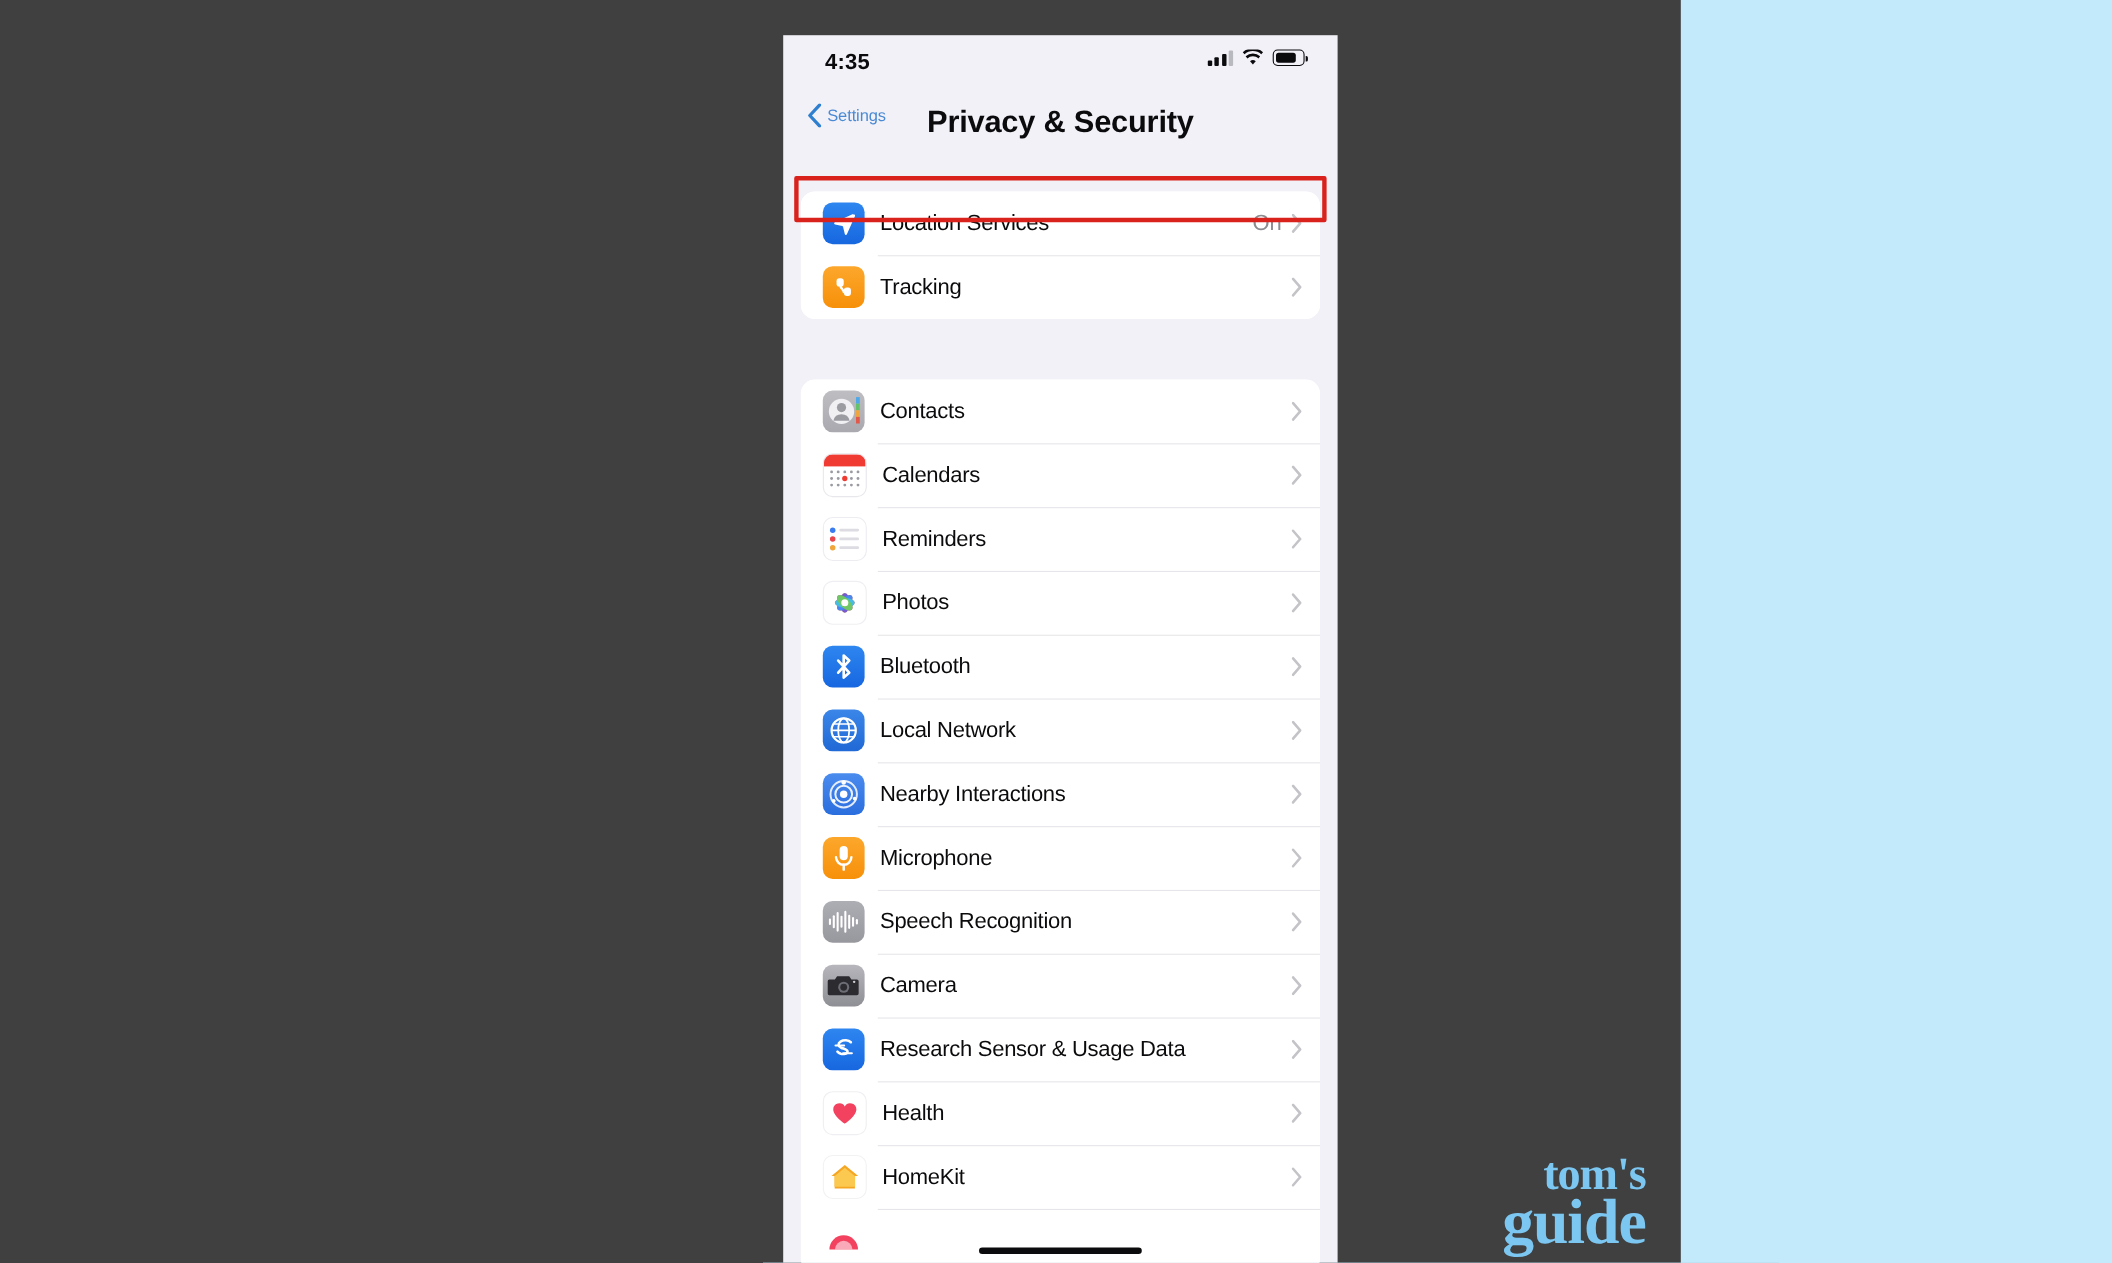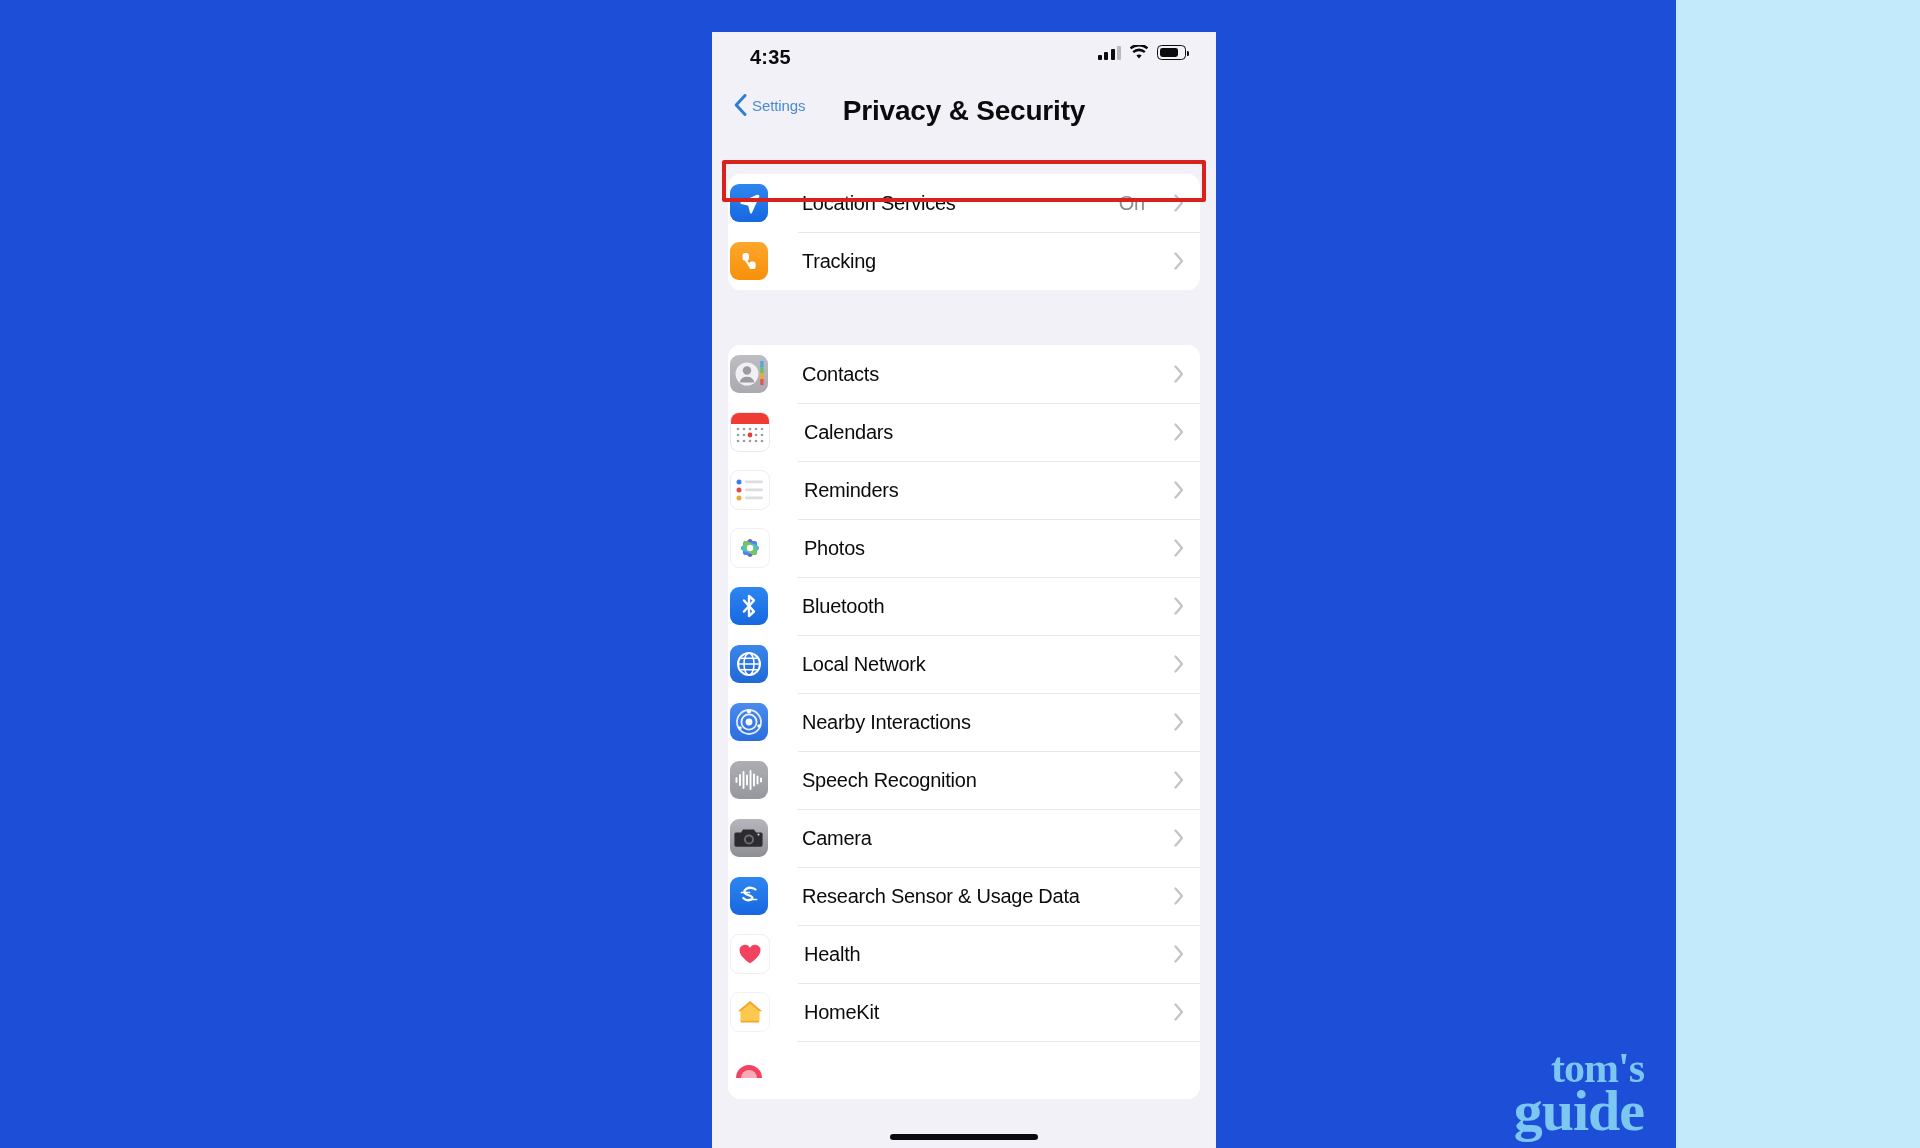--- a/index.html
+++ b/index.html
@@ -8,23 +8,23 @@
     background: #c3eafb;
     width: 1920px;
     height: 1148px;
     overflow: hidden;
     font-family: "Liberation Sans", sans-serif;
     -webkit-font-smoothing: antialiased;
   }
 
   #canvas {
     position: relative;
-    width: 1676px;
+    width: 1528px;
     height: 1148px;
-    background: #1d4ed8;
+    background: #404040;
     text-decoration: underline;
   }
 
   
   #phone {
     position: absolute;
     left: 712px;
     top: 32px;
     width: 504px;
     height: 1116px;
@@ -127,24 +127,23 @@
     overflow: hidden;
   }
   .group.first { margin-top: 28px; }
   .group.second { margin-top: 55px; }
 
   .row {
     position: relative;
     display: flex;
     align-items: center;
     height: 58px;
-    padding-left: 2px;
+    padding-left: 20px;
     background: #ffffff;
     cursor: pointer;
-    gap: 20px;
   }
   .row + .row::before {
     content: "";
     position: absolute;
     left: 70px; right: 0; top: 0;
     height: 1px;
     background: #e6e6ea;
   }
   .row-label {
     font-size: 20px;
@@ -431,20 +430,33 @@
             <circle cx="25" cy="19" r="1.7" fill="#ffffff"></circle>
             <circle cx="6" cy="21" r="1.7" fill="#ffffff"></circle>
           </svg>
         </span>
         <span class="row-label">Nearby Interactions</span>
         <svg class="row-chev" viewBox="0 0 10 18">
           <path d="M1.5 1.5 8 9l-6.5 7.5" fill="none" stroke="#c3c3c8" stroke-width="2.3" stroke-linecap="round" stroke-linejoin="round"></path>
         </svg>
       </div>
 
+      <div class="row">
+        <span class="icon ic-microphone">
+          <svg width="22" height="26" viewBox="0 0 22 26">
+            <rect x="7.3" y="2" width="7.4" height="13" rx="3.7" fill="#ffffff"></rect>
+            <path d="M4 12.2a7 7 0 0 0 14 0" fill="none" stroke="#ffffff" stroke-width="2.2" stroke-linecap="round"></path>
+            <line x1="11" y1="19.2" x2="11" y2="23.6" stroke="#ffffff" stroke-width="2.2" stroke-linecap="round"></line>
+          </svg>
+        </span>
+        <span class="row-label">Microphone</span>
+        <svg class="row-chev" viewBox="0 0 10 18">
+          <path d="M1.5 1.5 8 9l-6.5 7.5" fill="none" stroke="#c3c3c8" stroke-width="2.3" stroke-linecap="round" stroke-linejoin="round"></path>
+        </svg>
+      </div>
 
       <div class="row">
         <span class="icon ic-speech">
           <svg width="30" height="22" viewBox="0 0 30 22">
             <g stroke="#ffffff" stroke-width="1.9" stroke-linecap="round">
               <line x1="2.5" y1="9" x2="2.5" y2="13"></line>
               <line x1="6" y1="6" x2="6" y2="16"></line>
               <line x1="9.5" y1="3" x2="9.5" y2="19"></line>
               <line x1="13" y1="6.5" x2="13" y2="15.5"></line>
               <line x1="16.5" y1="2" x2="16.5" y2="20"></line>

